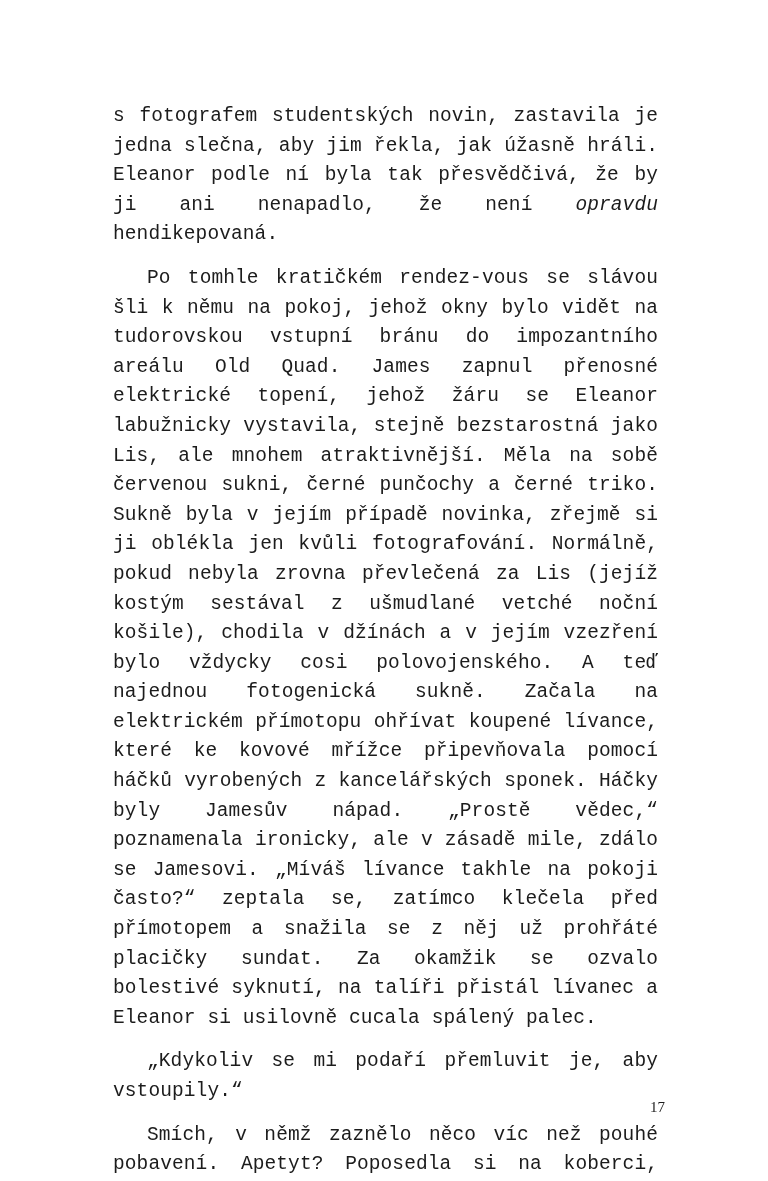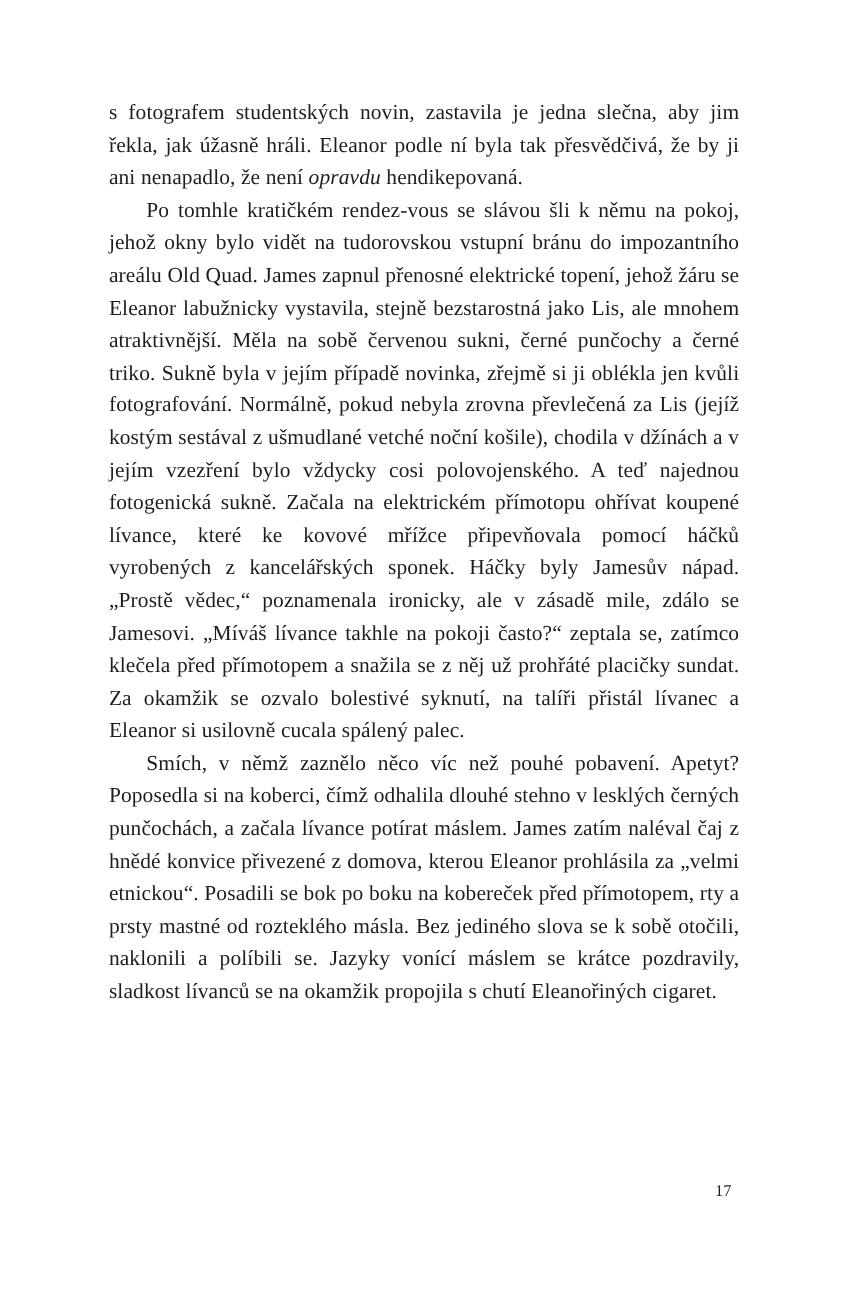--- a/index.html
+++ b/index.html
@@ -26,42 +26,44 @@
     top: 88px;
     width: 573px;
     font-size: 19.5px;
     line-height: 29.6px;
     text-align: justify;
     letter-spacing: 0.1px;
     hyphens: auto;
     -webkit-hyphens: auto;
   }
   .text-block p {
-    margin: 0;
+    margin: 14px;
     padding: 0;
     text-indent: 0;
+    font-family: Liberation Mono, monospace;
   }
   .text-block p.indent {
     text-indent: 34px;
   }
   .text-block em {
     font-style: italic;
   }
   .page-number {
     position: absolute;
     right: 103px;
-    bottom: 90px;
+    bottom: 66px;
     font-size: 15px;
     line-height: 1;
     color: #1c1c1c;
   }
 </style>
 </head>
 <body>
 
 <div class="page">
   <div class="text-block">
       <p><span>s fotografem studentských novin, zastavila je jedna slečna, aby jim řekla, jak úžasně hráli. Eleanor podle ní byla tak přesvědčivá, že by ji ani nenapadlo, že není </span><em>opravdu</em><span> hendikepovaná.</span></p>
       <p class="indent"><span>Po tomhle kratičkém rendez-vous se slávou šli k němu na pokoj, jehož okny bylo vidět na tudorovskou vstupní bránu do impozantního areálu Old Quad. James zapnul přenosné elektrické topení, jehož žáru se Eleanor labužnicky vystavila, stejně bezstarostná jako Lis, ale mnohem atraktivnější. Měla na sobě červenou sukni, černé punčochy a černé triko. Sukně byla v jejím případě novinka, zřejmě si ji oblékla jen kvůli fotografování. Normálně, pokud nebyla zrovna převlečená za Lis (jejíž kostým sestával z ušmudlané vetché noční košile), chodila v džínách a v jejím vzezření bylo vždycky cosi polovojenského. A teď najednou fotogenická sukně. Začala na elektrickém přímotopu ohřívat koupené lívance, které ke kovové mřížce připevňovala pomocí háčků vyrobených z kancelářských sponek. Háčky byly Jamesův nápad. „Prostě vědec,“ poznamenala ironicky, ale v zásadě mile, zdálo se Jamesovi. „Míváš lívance takhle na pokoji často?“ zeptala se, zatímco klečela před přímotopem a snažila se z něj už prohřáté placičky sundat. Za okamžik se ozvalo bolestivé syknutí, na talíři přistál lívanec a Eleanor si usilovně cucala spálený palec.</span></p>
+      <p class="indent"><span>„Kdykoliv se mi podaří přemluvit je, aby vstoupily.“</span></p>
       <p class="indent"><span>Smích, v němž zaznělo něco víc než pouhé pobavení. Apetyt? Poposedla si na koberci, čímž odhalila dlouhé stehno v lesklých černých punčochách, a začala lívance potírat máslem. James zatím naléval čaj z hnědé konvice přivezené z domova, kterou Eleanor prohlásila za „velmi etnickou“. Posadili se bok po boku na kobereček před přímotopem, rty a prsty mastné od rozteklého másla. Bez jediného slova se k sobě otočili, naklonili a políbili se. Jazyky vonící máslem se krátce pozdravily, sladkost lívanců se na okamžik propojila s chutí Eleanořiných cigaret.</span></p>
     </div>
   <div class="page-number">17</div>
 </div>
 
 </body></html>

